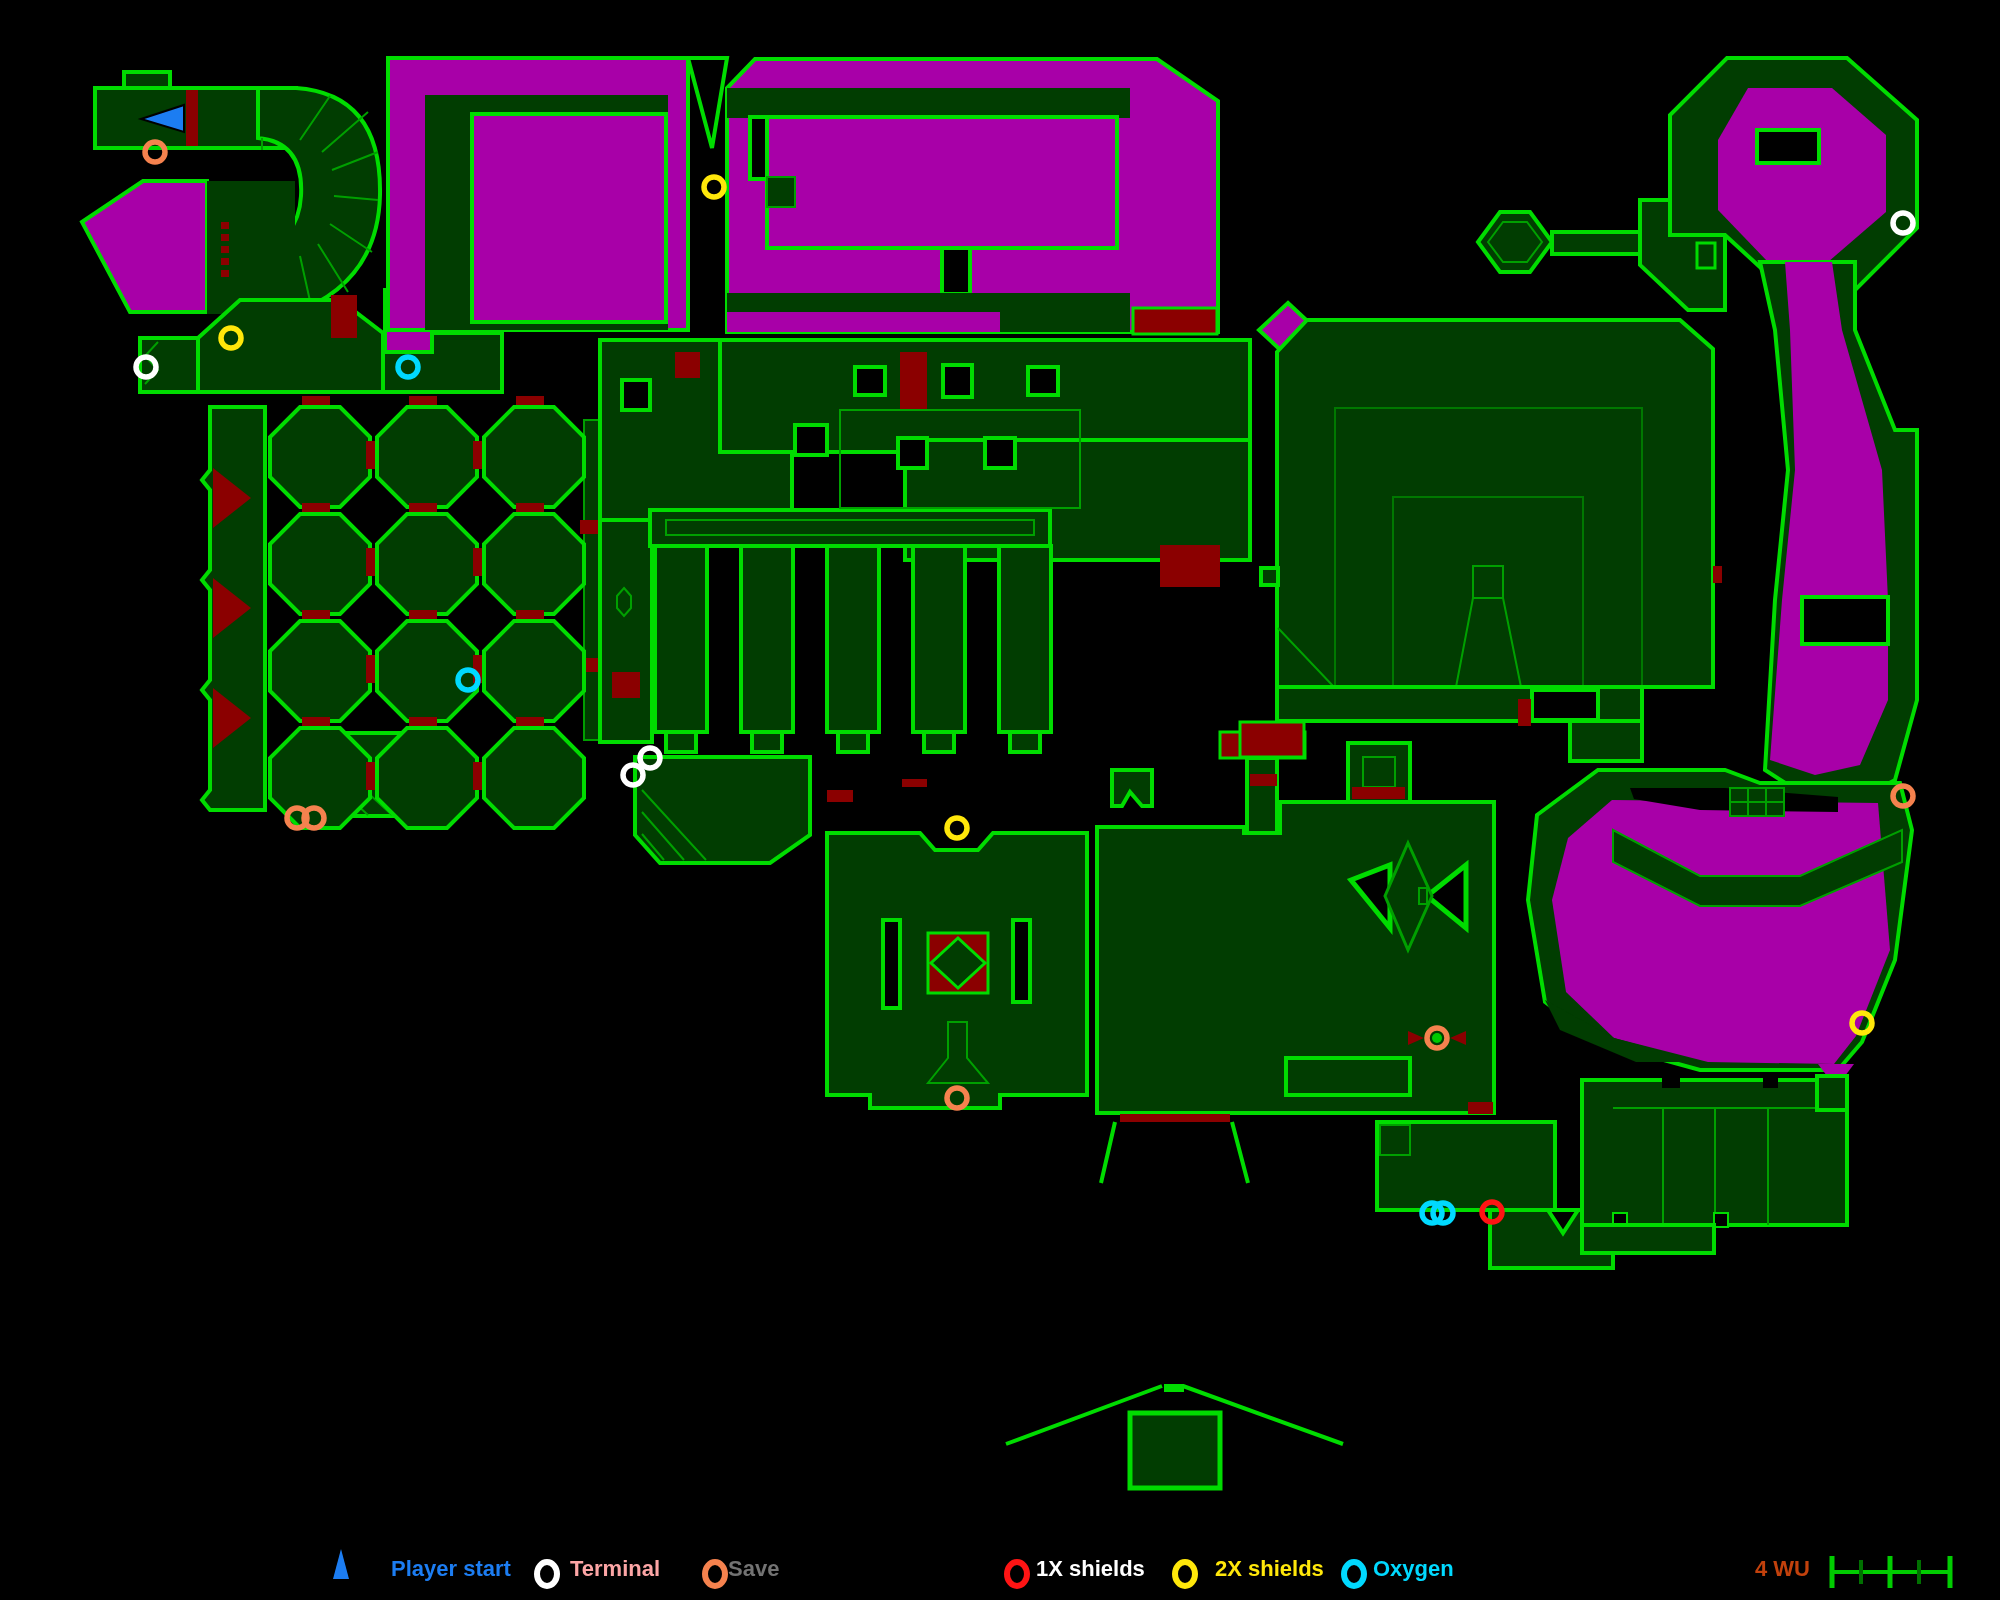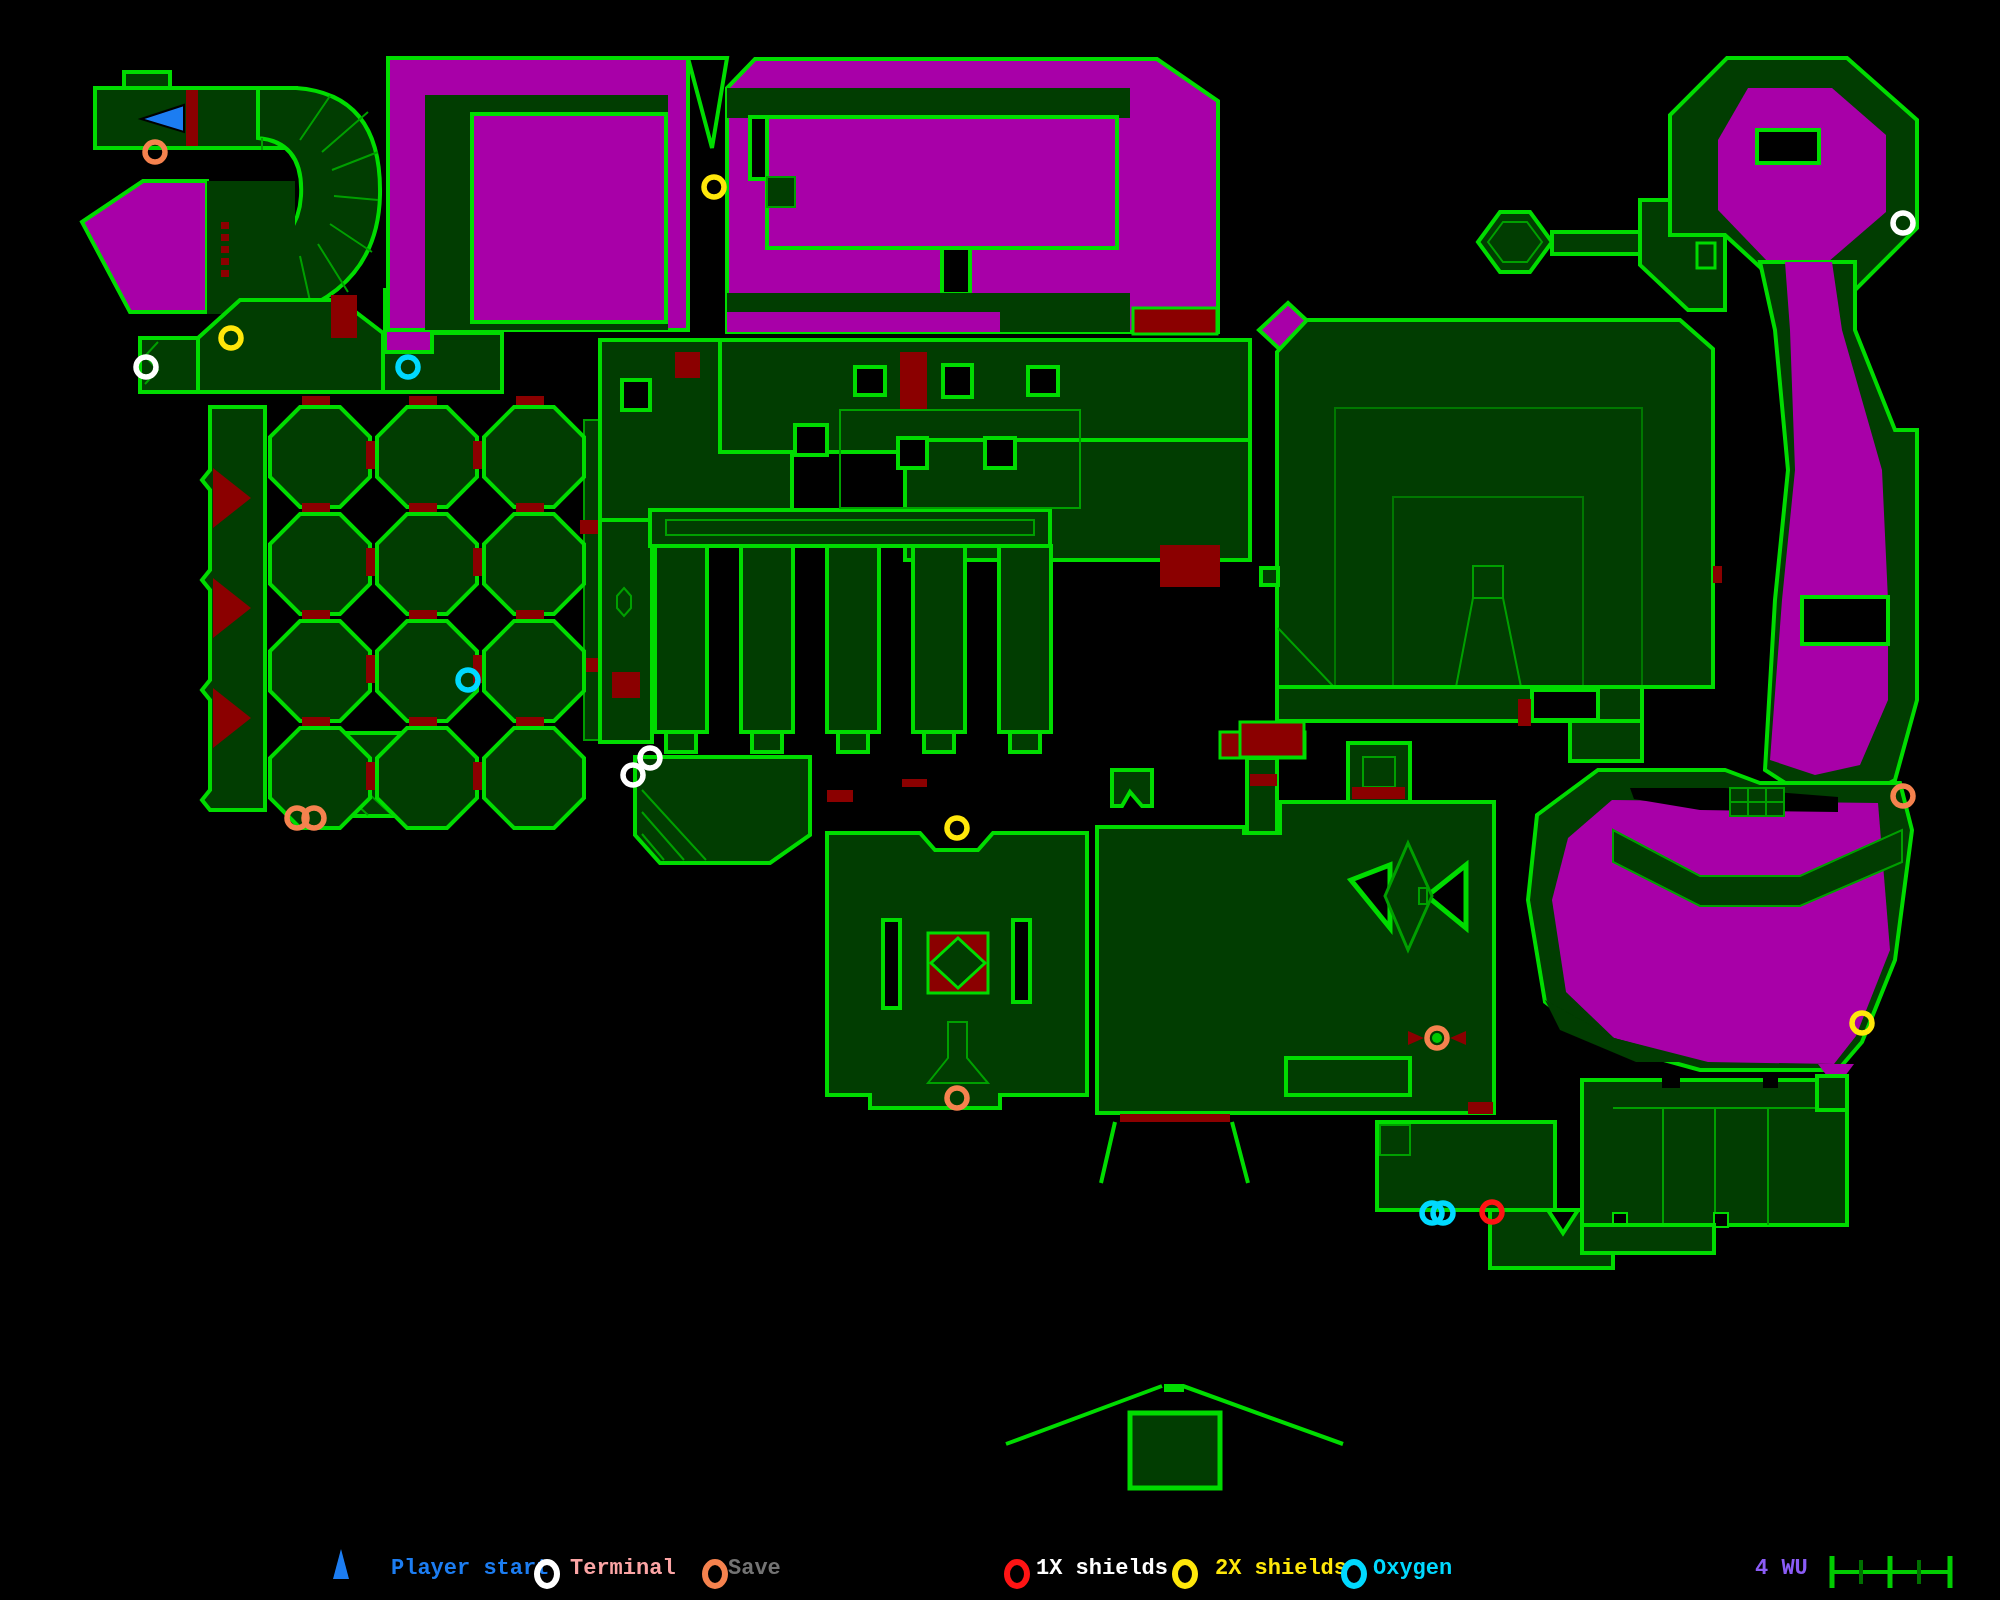--- a/index.html
+++ b/index.html
@@ -1,17 +1,17 @@
 <!DOCTYPE html>
 <html><head>
 <meta charset="utf-8">
 <style>
   html,body{margin:0;padding:0;background:#000;}
   #screen{position:relative;width:2000px;height:1600px;background:#000;overflow:hidden;
-          font-family:Liberation Mono, monospace;text-align:right;}
+          font-family:Liberation Sans, sans-serif;text-align:right;}
   svg{position:absolute;left:0;top:0;}
   
   .rm  {fill:#013D01;stroke:#00DC00;stroke-width:4;}
   .rm5 {fill:#013D01;stroke:#00DC00;stroke-width:5;}
   .rm2 {fill:#013D01;stroke:#00A000;stroke-width:2;}
   .dk  {fill:#013D01;stroke:none;}
   .mg  {fill:#A800A8;stroke:#00DC00;stroke-width:4;}
   .mg0 {fill:#A800A8;stroke:none;}
   .rd  {fill:#8B0000;stroke:none;}
   .rdo {fill:#8B0000;stroke:#00DC00;stroke-width:3;}
@@ -291,21 +291,21 @@
 
   <div class="ring" style="left: 1004px; border-color: rgb(255, 20, 20);"></div>
   <span class="leg-label" style="left: 1036px; color: #ffffff;">1X shields</span>
 
   <div class="ring" style="left: 1172px; border-color: rgb(255, 231, 10);"></div>
   <span class="leg-label" style="left: 1215px; color: rgb(255, 231, 10);">2X shields</span>
 
   <div class="ring" style="left: 1341px; border-color: rgb(0, 217, 255);"></div>
   <span class="leg-label" style="left: 1373px; color: rgb(0, 217, 255);">Oxygen</span>
 
-  <span class="leg-label" style="left: 1755px; color: #8b5cf6;">4 WU</span>
+  <span class="leg-label" style="left: 1755px; color: #c2410c;">4 WU</span>
   <svg style="left:1828px;top:1552px;position:absolute" width="130" height="40">
     <line x1="2" y1="20" x2="124" y2="20" stroke="#00CC00" stroke-width="4"></line>
     <line x1="4" y1="4" x2="4" y2="36" stroke="#00CC00" stroke-width="5"></line>
     <line x1="62" y1="4" x2="62" y2="36" stroke="#00CC00" stroke-width="5"></line>
     <line x1="122" y1="4" x2="122" y2="36" stroke="#00CC00" stroke-width="5"></line>
     <line x1="33" y1="8" x2="33" y2="32" stroke="#007000" stroke-width="4"></line>
     <line x1="91" y1="8" x2="91" y2="32" stroke="#007000" stroke-width="4"></line>
   </svg>
 </div>
 </div>

